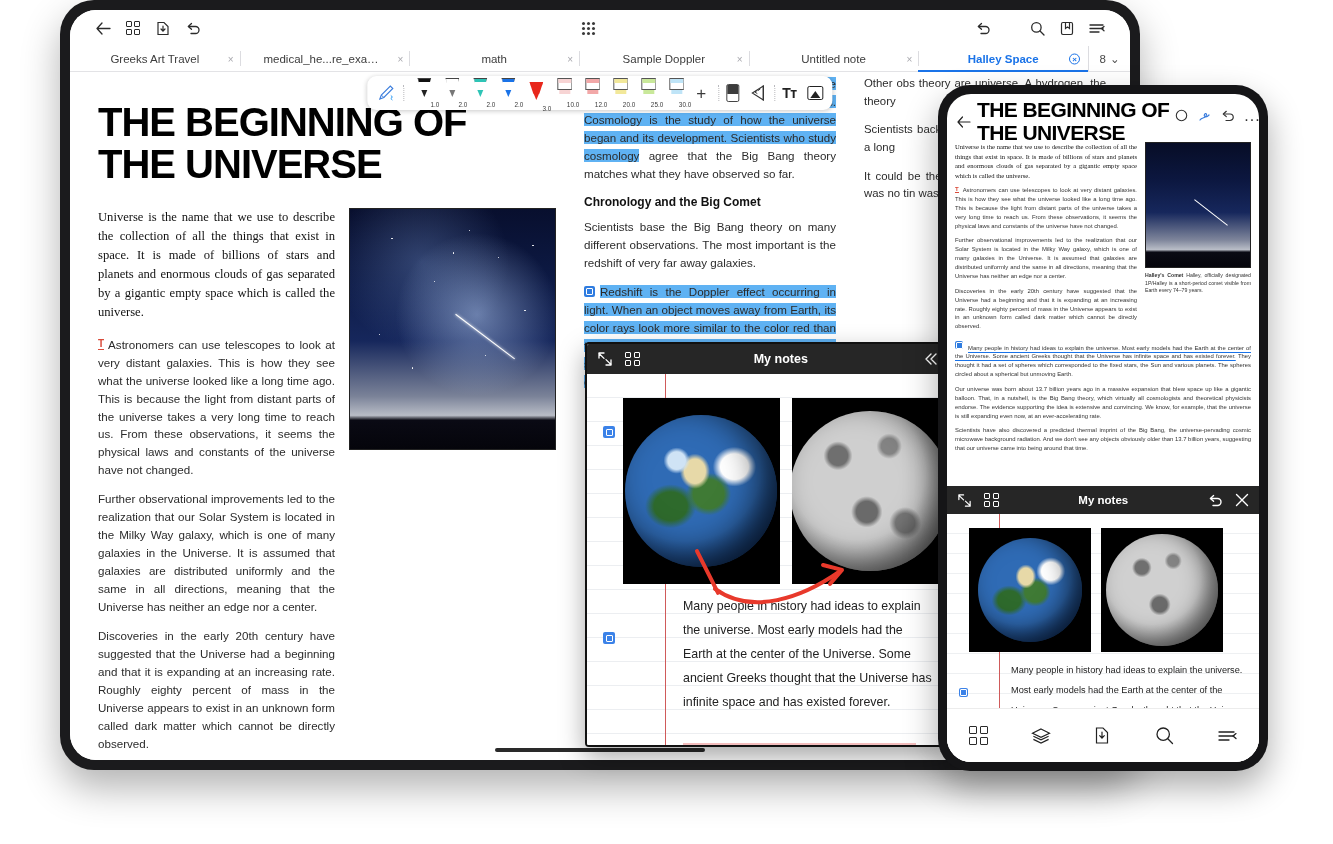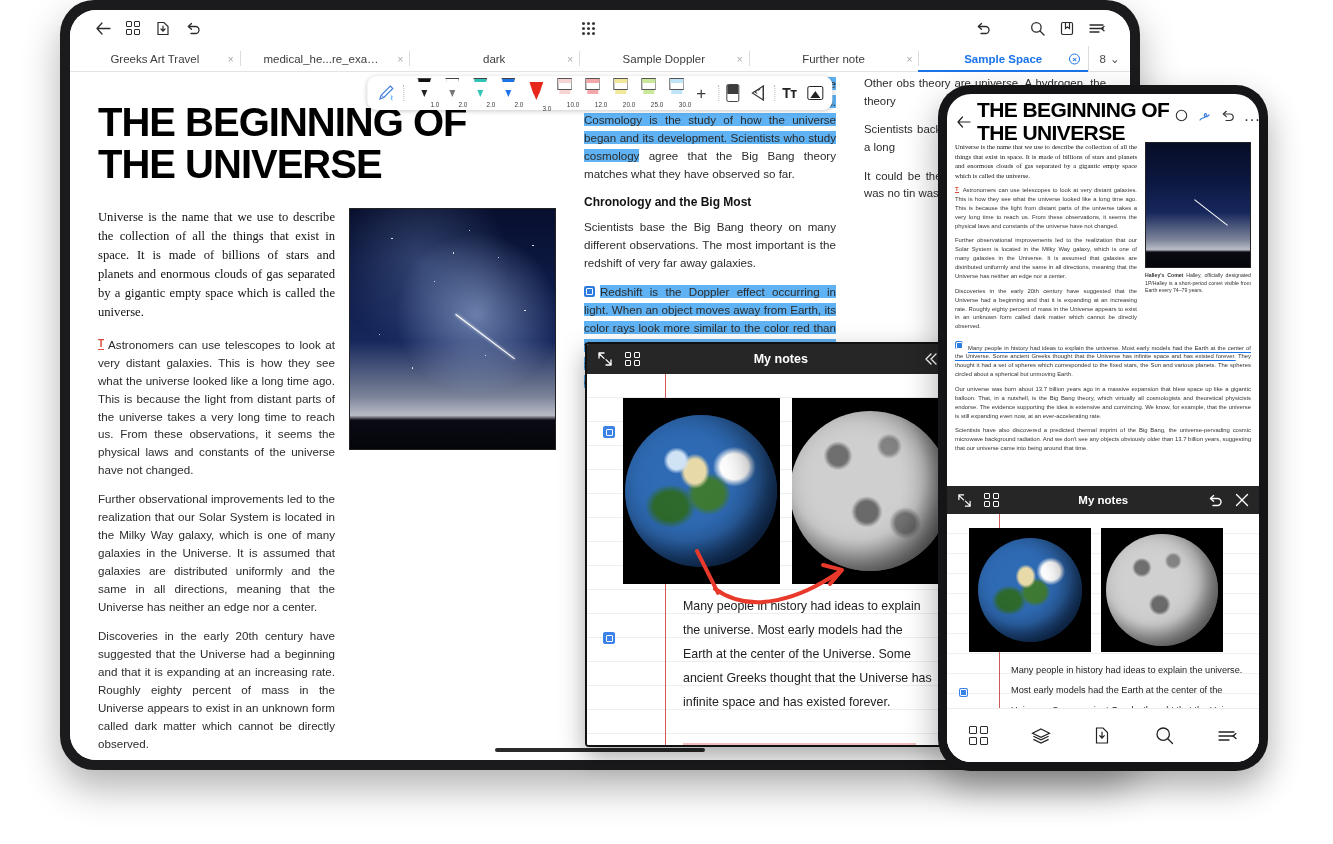--- a/index.html
+++ b/index.html
@@ -418,33 +418,33 @@
       <div class="t-tabs">
         <div class="tab">
           <span class="tab-label">Greeks Art Travel</span>
           <span class="tab-x">×</span>
         </div>
         <div class="tab sep">
           <span class="tab-label">medical_he...re_example</span>
           <span class="tab-x">×</span>
         </div>
         <div class="tab sep">
-          <span class="tab-label">dark</span>
+          <span class="tab-label">math</span>
           <span class="tab-x">×</span>
         </div>
         <div class="tab sep">
           <span class="tab-label">Sample Doppler</span>
           <span class="tab-x">×</span>
         </div>
         <div class="tab sep">
-          <span class="tab-label">Further note</span>
+          <span class="tab-label">Untitled note</span>
           <span class="tab-x">×</span>
         </div>
         <div class="tab sep active">
-          <span class="tab-label">Sample Space</span>
+          <span class="tab-label">Halley Space</span>
           <span class="tab-x">×</span>
         </div>
         <div class="tab-count">
           <span>8</span>
           <span>⌄</span>
         </div>
       </div>
 
       <div class="pen-toolbar">
         <span class="ic">
@@ -576,21 +576,21 @@
                 </div>
               </div>
             </div>
 
           </div>
 
           <div class="col col-mid" style="padding-top:2px">
             <p class="sans-p">
               <span class="ann-box"></span><span class="hl-blue">As a whole, the universe is growing and the temperature is falling as time passes. Cosmology is the study of how the universe began and its development. Scientists who study cosmology</span><span> agree that the Big Bang theory matches what they have observed so far.</span>
             </p>
-            <h3 class="sub-h">Chronology and the Big Most</h3>
+            <h3 class="sub-h">Chronology and the Big Comet</h3>
             <p class="sans-p">Scientists base the Big Bang theory on many different observations. The most important is the redshift of very far away galaxies.</p>
             <p class="sans-p">
               <span class="ann-box"></span><span class="hl-blue">Redshift is the Doppler effect occurring in light. When an object moves away from Earth, its color rays look more similar to the color red than they actually are, because the movement stretches the wavelength of light given off by the object.</span>
             </p>
           </div>
 
           <div class="col col-right" style="padding-top:2px">
             <p class="sans-p" style="font-size:11.4px">Other obs theory are universe. A hydrogen, the theory</p>
             <p class="sans-p" style="font-size:11.4px">Scientists backgroun radio wav universe. T but a long</p>
             <p class="sans-p" style="font-size:11.4px">It could be the Big Ba time, then Bang, since was no tin was not t ago.</p>

